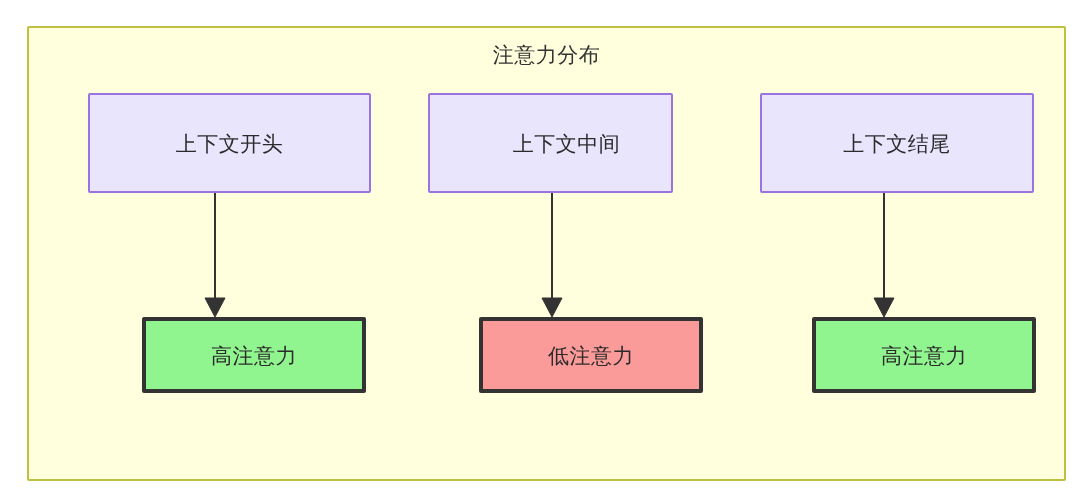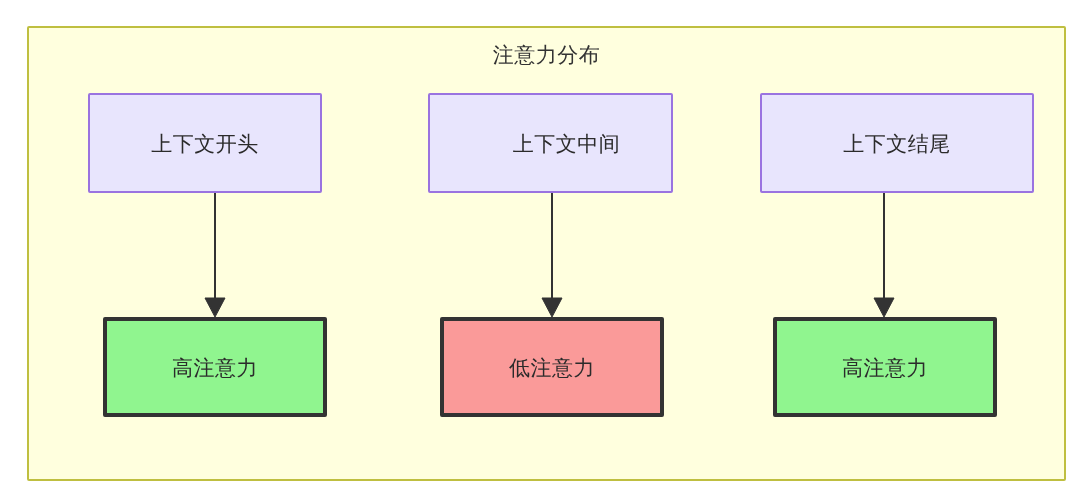--- a/index.html
+++ b/index.html
@@ -73,27 +73,28 @@
   .node-source {
     background: #e8e5fd;
     border: 2px solid #9a73e0;
     border-radius: 2px;
     height: 100px;
   }
 
   .node-result {
     border: 4px solid #333333;
     border-radius: 2px;
-    height: 100px;
+    height: 76px;
+    margin-left: 39px;
   }
   .node-result.high { background: #90f58f; }
   .node-result.low  { background: #fa9a99; }
 
   
-  .col-1.node-source { left: 88px;  top: 93px;  width: 234px; }
+  .col-1.node-source { left: 88px;  top: 93px;  width: 283px; }
   .col-2.node-source { left: 428px; top: 93px;  width: 245px; padding-left: 32px; }
   .col-3.node-source { left: 760px; top: 93px;  width: 274px; }
 
   .col-1.node-result { left: 103px; top: 317px; width: 224px; }
   .col-2.node-result { left: 440px; top: 317px; width: 224px; }
   .col-3.node-result { left: 773px; top: 317px; width: 224px; }
 
   
   .edges-layer {
     position: absolute;

